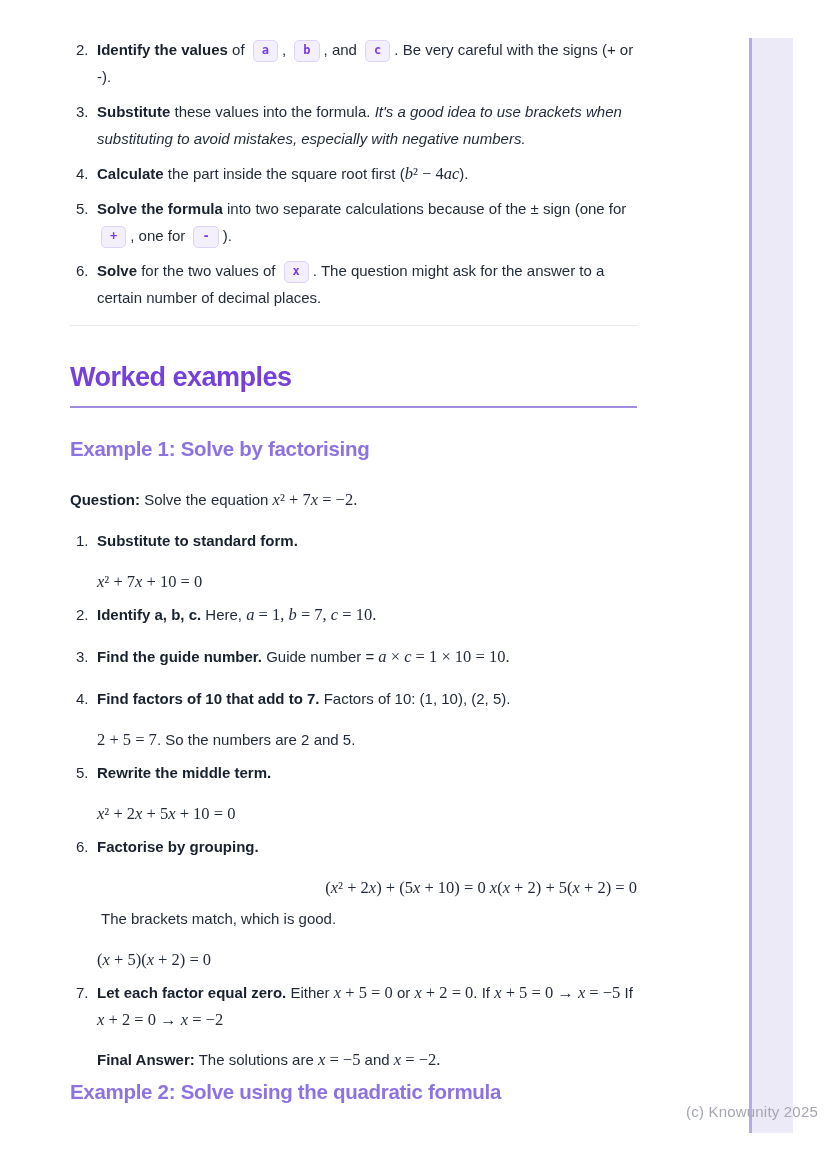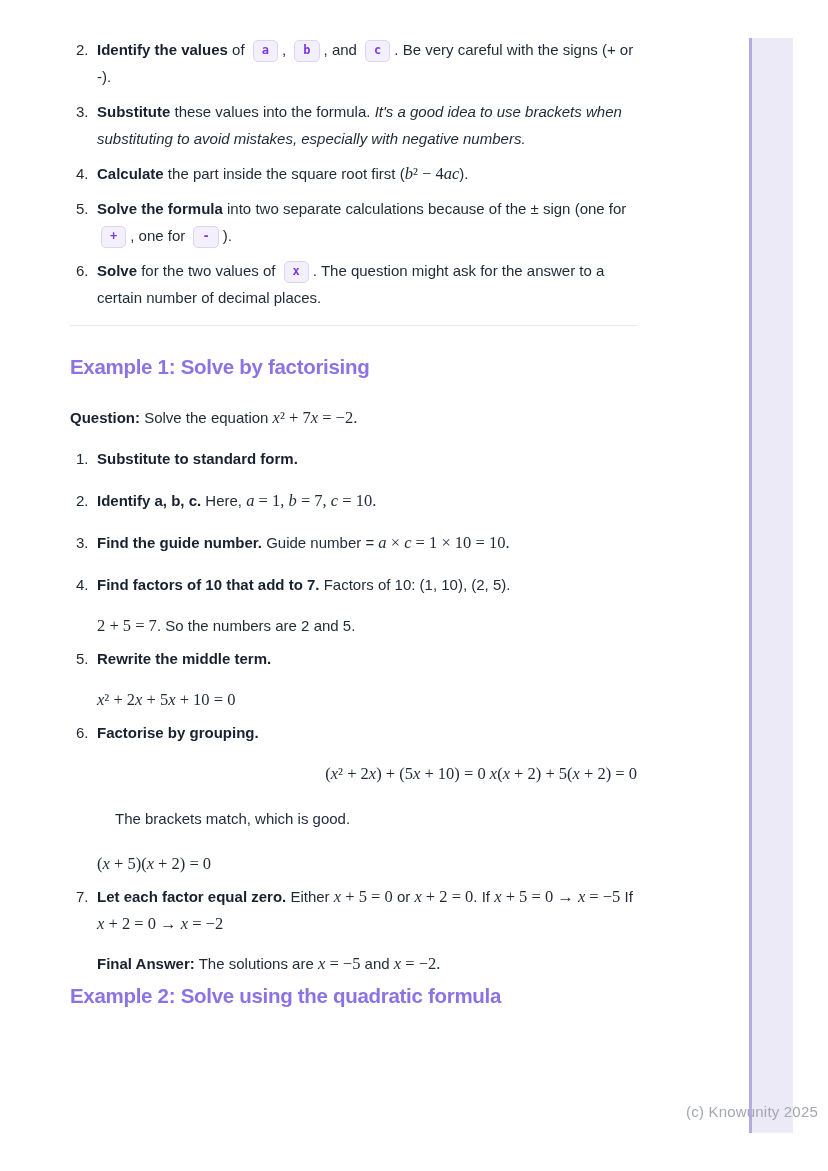--- a/index.html
+++ b/index.html
@@ -26,21 +26,21 @@
   
   .li { display: flex; align-items: flex-start; padding-left: 6px; margin: 0 0 8px 0; }
   .ex-steps .li { margin-bottom: 15px; }
   .num { flex: none; width: 21px; font-size: 15px; line-height: 27px; color: #1f2937; }
   .li-body { flex: 1; min-width: 0; }
   .li-text { margin: 0; font-size: 15px; line-height: 27px; }
 
   
   .sub     { margin: 14px 0 -9px 0; font-size: 15px; line-height: 27px; }
   .sub-mid { margin: 14px 0 0 0;    font-size: 15px; line-height: 27px; text-align: right; }
-  .note0   { margin: 18px;             font-size: 15px; line-height: 27px; }
+  .note0   { margin: 4px;             font-size: 15px; line-height: 27px; }
   .final   { margin: 13px 0 -9px 0; font-size: 15px; line-height: 27px; }
 
   
   .sg-plain  { }
   .sg-bold   { font-weight: 700; color: #18212f; }
   .sg-italic { font-style: italic; }
   .sg-math   { font-family: "Liberation Serif", "DejaVu Serif", serif; font-size: 16.5px; }
   .sg-mvar   { font-family: "Liberation Serif", "DejaVu Serif", serif; font-size: 16.5px; font-style: italic; }
   .sg-chip   {
     display: inline-block; font-family: "DejaVu Sans Mono", monospace;
@@ -106,31 +106,33 @@
       <div class="li">
         <span class="num">6.</span>
         <div class="li-body">
             <p class="li-text"><span class="sg-bold">Solve</span><span class="sg-plain"> for the two values of </span><span class="sg-chip">x</span><span class="sg-plain">. The question might ask for the answer to a certain number of decimal places.</span></p>
           </div>
       </div>
     </div>
 
     <hr class="divider">
 
+    <h1 class="section-title">Worked examples</h1>
 
     <h2 class="example-heading">Example 1: Solve by factorising</h2>
 
     <p class="question"><span class="sg-bold">Question:</span><span class="sg-plain"> Solve the equation </span><span class="sg-mvar">x</span><span class="sg-math">² + 7</span><span class="sg-mvar">x</span><span class="sg-math"> = −2.</span></p>
 
     <div class="ex-steps">
 
       <div class="li">
         <span class="num">1.</span>
         <div class="li-body">
           <p class="li-text"><span class="sg-bold">Substitute to standard form.</span></p>
+          <p class="sub"><span class="sg-mvar">x</span><span class="sg-math">² + 7</span><span class="sg-mvar">x</span><span class="sg-math"> + 10 = 0</span></p>
         </div>
       </div>
 
       <div class="li">
         <span class="num">2.</span>
         <div class="li-body">
           <p class="li-text"><span class="sg-bold">Identify a, b, c.</span><span class="sg-plain"> Here, </span><span class="sg-mvar">a</span><span class="sg-math"> = 1, </span><span class="sg-mvar">b</span><span class="sg-math"> = 7, </span><span class="sg-mvar">c</span><span class="sg-math"> = 10.</span></p>
         </div>
       </div>
 

